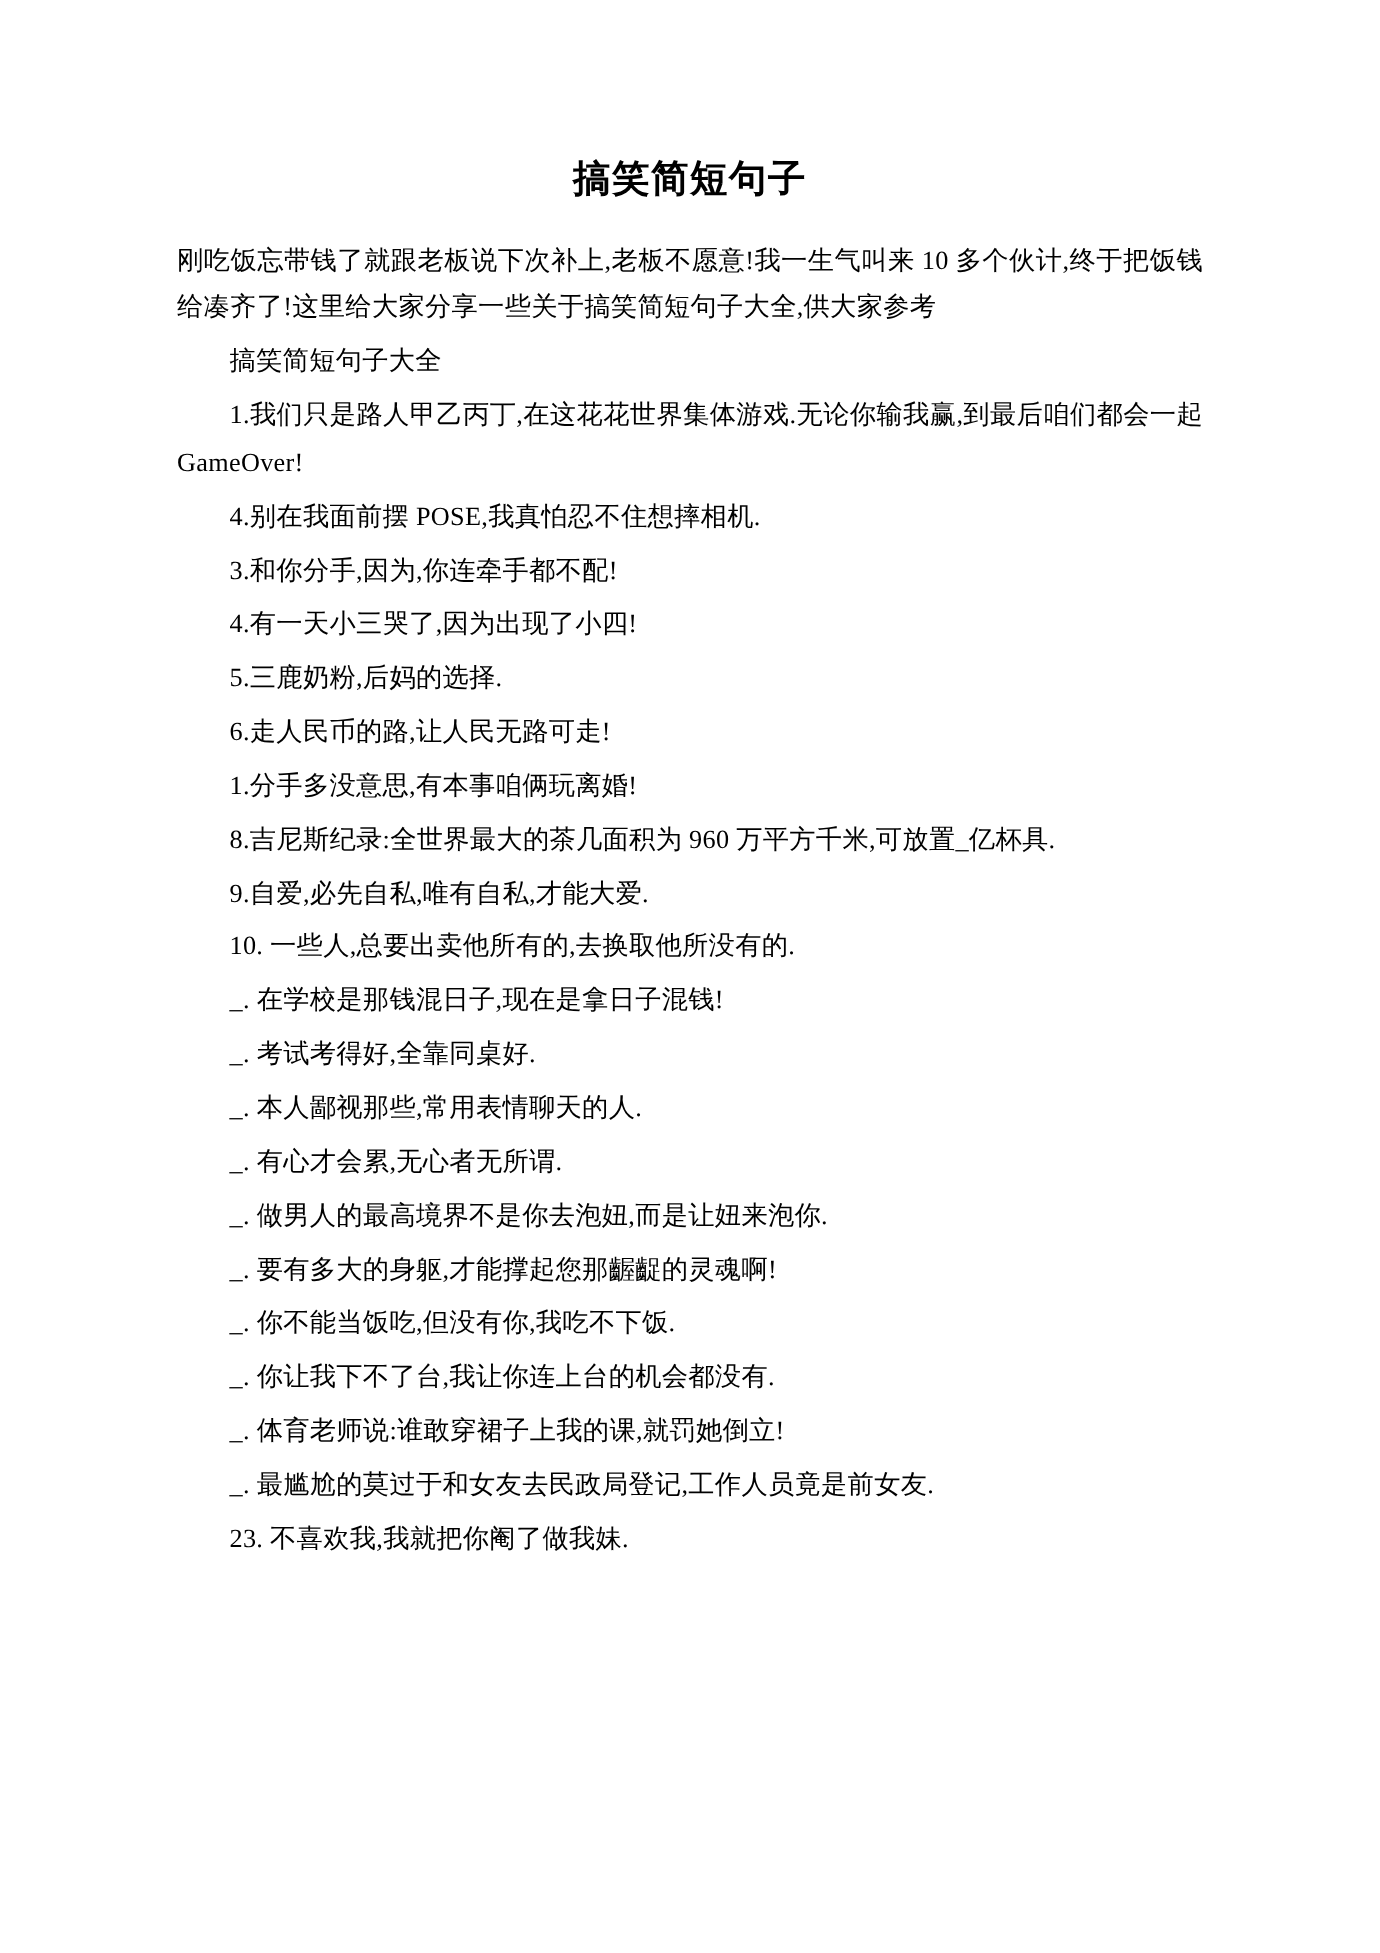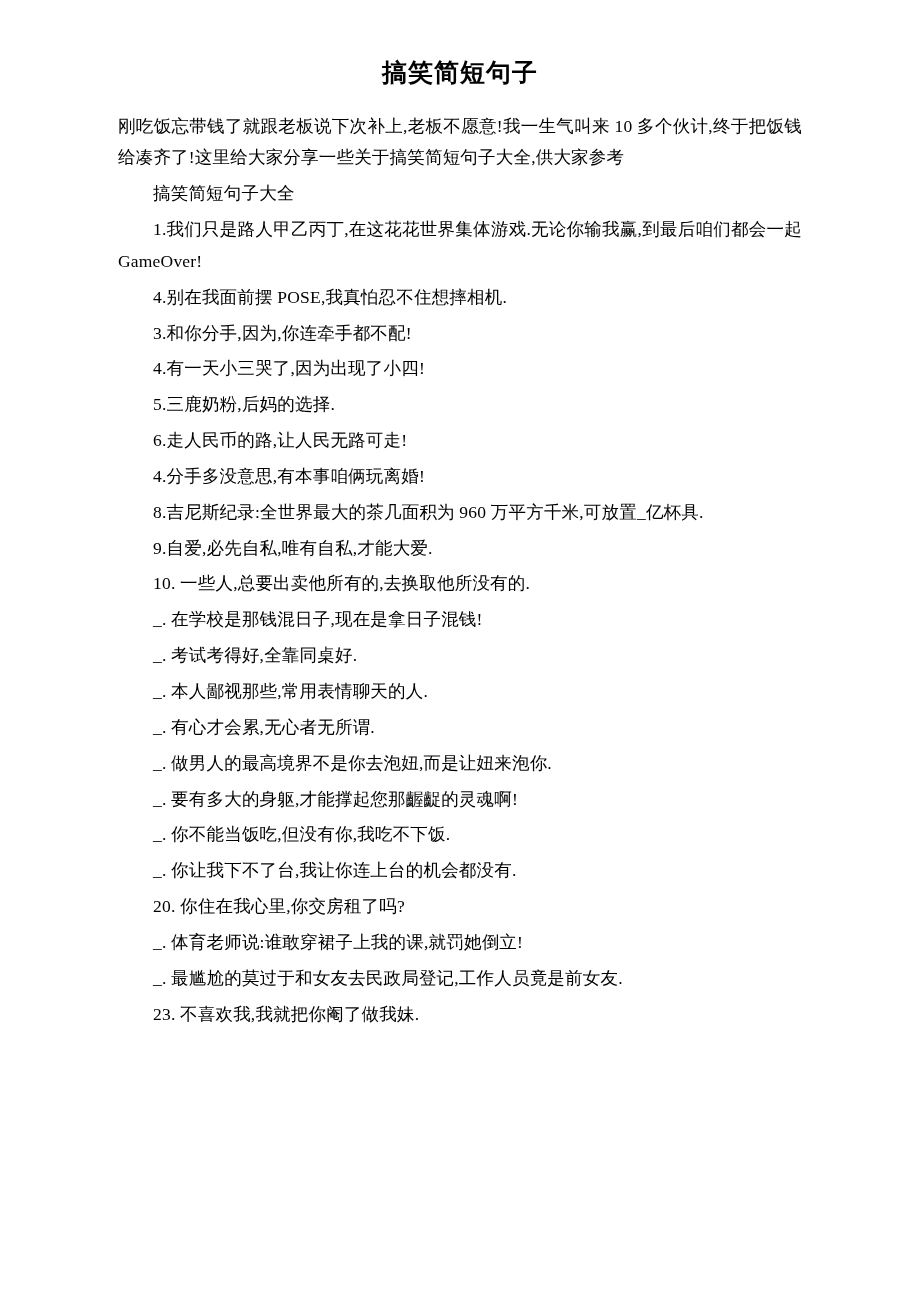--- a/index.html
+++ b/index.html
@@ -11,21 +11,21 @@
     width: 920px;
     height: 1302px;
     font-family: "Liberation Serif", "DejaVu Serif", serif;
     color: #000000;
   }
   .page {
     position: relative;
     width: 920px;
     height: 1036px;
     box-sizing: border-box;
-    padding: 56px 118px 60px 118px;
+    padding: 103px 118px 60px 118px;
   }
   .doc-title {
     text-align: center;
     font-family: "Liberation Sans", "DejaVu Sans", sans-serif;
     font-weight: bold;
     font-size: 25px;
     letter-spacing: 1px;
     margin: 0 0 22px 0;
     line-height: 1.3;
   }
@@ -57,30 +57,29 @@
   <p class="para intro">刚吃饭忘带钱了就跟老板说下次补上,老板不愿意!我一生气叫来 10 多个伙计,终于把饭钱给凑齐了!这里给大家分享一些关于搞笑简短句子大全,供大家参考</p>
 
   <p class="para indent">搞笑简短句子大全</p>
 
   <p class="para hang">1.我们只是路人甲乙丙丁,在这花花世界集体游戏.无论你输我赢,到最后咱们都会一起 GameOver!</p>
   <p class="para hang">4.别在我面前摆 POSE,我真怕忍不住想摔相机.</p>
   <p class="para hang">3.和你分手,因为,你连牵手都不配!</p>
   <p class="para hang">4.有一天小三哭了,因为出现了小四!</p>
   <p class="para hang">5.三鹿奶粉,后妈的选择.</p>
   <p class="para hang">6.走人民币的路,让人民无路可走!</p>
-  <p class="para hang">4.分手多没意思,有本事咱俩玩离婚!</p>
+  <p class="para hang">1.分手多没意思,有本事咱俩玩离婚!</p>
   <p class="para hang">8.吉尼斯纪录:全世界最大的茶几面积为 960 万平方千米,可放置_亿杯具.</p>
   <p class="para hang">9.自爱,必先自私,唯有自私,才能大爱.</p>
   <p class="para hang">10. 一些人,总要出卖他所有的,去换取他所没有的.</p>
   <p class="para hang">_. 在学校是那钱混日子,现在是拿日子混钱!</p>
   <p class="para hang">_. 考试考得好,全靠同桌好.</p>
   <p class="para hang">_. 本人鄙视那些,常用表情聊天的人.</p>
   <p class="para hang">_. 有心才会累,无心者无所谓.</p>
   <p class="para hang">_. 做男人的最高境界不是你去泡妞,而是让妞来泡你.</p>
   <p class="para hang">_. 要有多大的身躯,才能撑起您那齷齪的灵魂啊!</p>
   <p class="para hang">_. 你不能当饭吃,但没有你,我吃不下饭.</p>
   <p class="para hang">_. 你让我下不了台,我让你连上台的机会都没有.</p>
-  <p class="para hang">20. 你住在我心里,你交房租了吗?</p>
   <p class="para hang">_. 体育老师说:谁敢穿裙子上我的课,就罚她倒立!</p>
   <p class="para hang">_. 最尴尬的莫过于和女友去民政局登记,工作人员竟是前女友.</p>
   <p class="para hang">23. 不喜欢我,我就把你阉了做我妹.</p>
 
 </div>
 
 </body></html>

